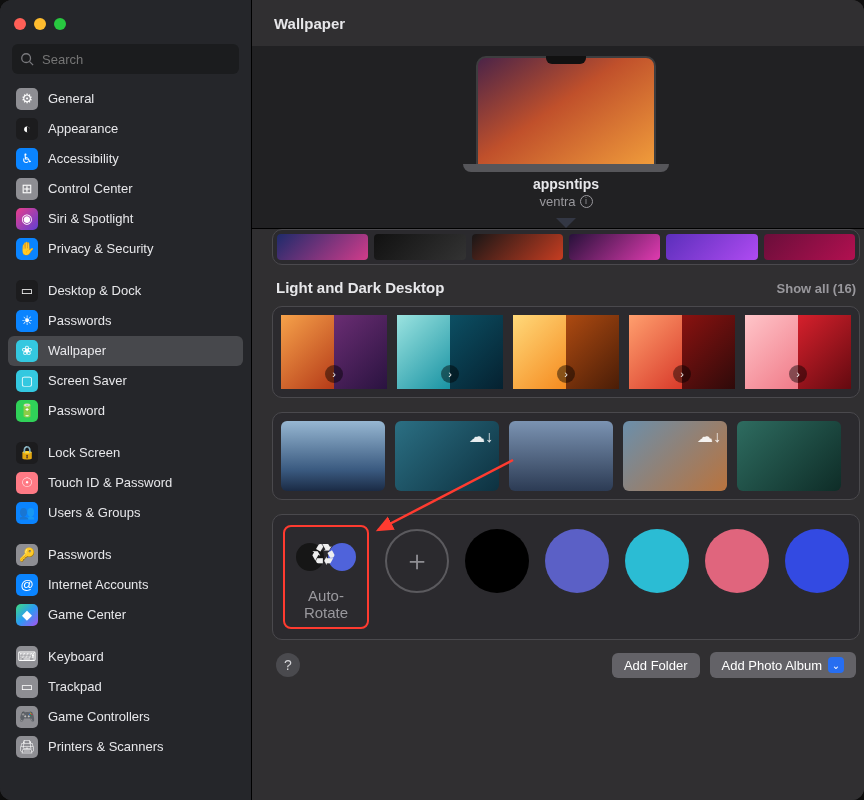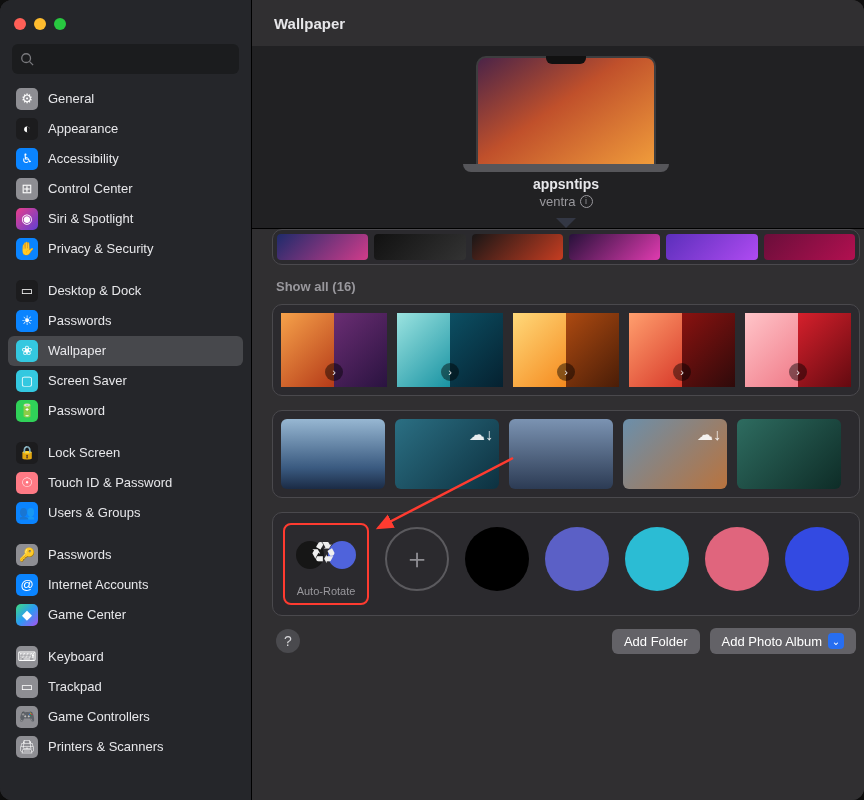--- a/index.html
+++ b/index.html
@@ -119,21 +119,21 @@
     width:86px;text-align:center;padding:6px;border-radius:8px;
     border:2px solid #ff3b30;position:relative;
   }
   .auto-rotate .recycle{
     width:60px;height:50px;margin:0 auto 4px auto;position:relative;
   }
   .recycle .blob{position:absolute;border-radius:50%;}
   .recycle .b1{width:28px;height:28px;background:#161616;left:0;top:10px;}
   .recycle .b2{width:28px;height:28px;background:#4f63db;right:0;top:10px;}
   .recycle .tri{position:absolute;left:14px;top:4px;color:#efefef;font-size:30px;}
-  .auto-rotate-label{font-size:11px;color:var(--text-dim);}
+  .auto-rotate-label{font-size:15px;color:var(--text-dim);}
   .plus{
     width:64px;height:64px;border-radius:50%;border:2px solid #5b5a5e;
     display:flex;align-items:center;justify-content:center;color:#8e8d92;font-size:28px;margin-top:4px;
   }
   .swatch{width:64px;height:64px;border-radius:50%;margin-top:4px;}
   .footer{
     display:flex;align-items:center;gap:10px;padding:12px 4px 0 4px;
   }
   .help{
     width:24px;height:24px;border-radius:50%;background:#4a4a4e;color:#d5d5d8;
@@ -157,20 +157,21 @@
     <div class="traffic">
       <span class="dot red"></span>
       <span class="dot yellow"></span>
       <span class="dot green"></span>
     </div>
     <div class="search">
       <svg viewBox="0 0 16 16">
           <circle cx="7" cy="7" r="5" fill="none" stroke="#7a7a7e" stroke-width="1.5"></circle>
           <line x1="11" y1="11" x2="15" y2="15" stroke="#7a7a7e" stroke-width="1.5"></line>
         </svg>
+      <input placeholder="Search" style="">
     </div>
     <nav class="nav" id="nav">
         <div class="nav-group">
           <div class="nav-item">
             <span class="nav-icon" style="background: rgb(142, 142, 147); color: rgb(255, 255, 255);">⚙︎</span>
             <span>General</span>
           </div>
           <div class="nav-item">
             <span class="nav-icon" style="background: rgb(28, 28, 30); color: rgb(255, 255, 255);">◐</span>
             <span>Appearance</span>
@@ -280,20 +281,21 @@
       <div class="strip" id="strip">
           <div style="background: linear-gradient(135deg, rgb(30, 43, 107), rgb(209, 60, 139));"></div>
           <div style="background: linear-gradient(135deg, rgb(17, 17, 17), rgb(51, 51, 51));"></div>
           <div style="background: linear-gradient(135deg, rgb(24, 22, 22), rgb(198, 61, 33));"></div>
           <div style="background: linear-gradient(135deg, rgb(39, 17, 58), rgb(224, 59, 176));"></div>
           <div style="background: linear-gradient(135deg, rgb(91, 47, 187), rgb(176, 75, 242));"></div>
           <div style="background: linear-gradient(135deg, rgb(106, 14, 58), rgb(178, 16, 80));"></div>
         </div>
 
       <div class="section-head">
+        <span>Light and Dark Desktop</span>
         <span class="show-all">Show all (16)</span>
       </div>
       <div class="row" id="row-ld">
           <div class="thumb split">
             <span style="background: linear-gradient(135deg, rgb(246, 162, 74), rgb(181, 58, 24));"></span>
             <span style="background: linear-gradient(135deg, rgb(106, 45, 115), rgb(42, 19, 64));"></span>
             <span class="chevron-dot">›</span>
           </div>
           <div class="thumb split">
             <span style="background: linear-gradient(135deg, rgb(155, 227, 224), rgb(25, 147, 163));"></span>

